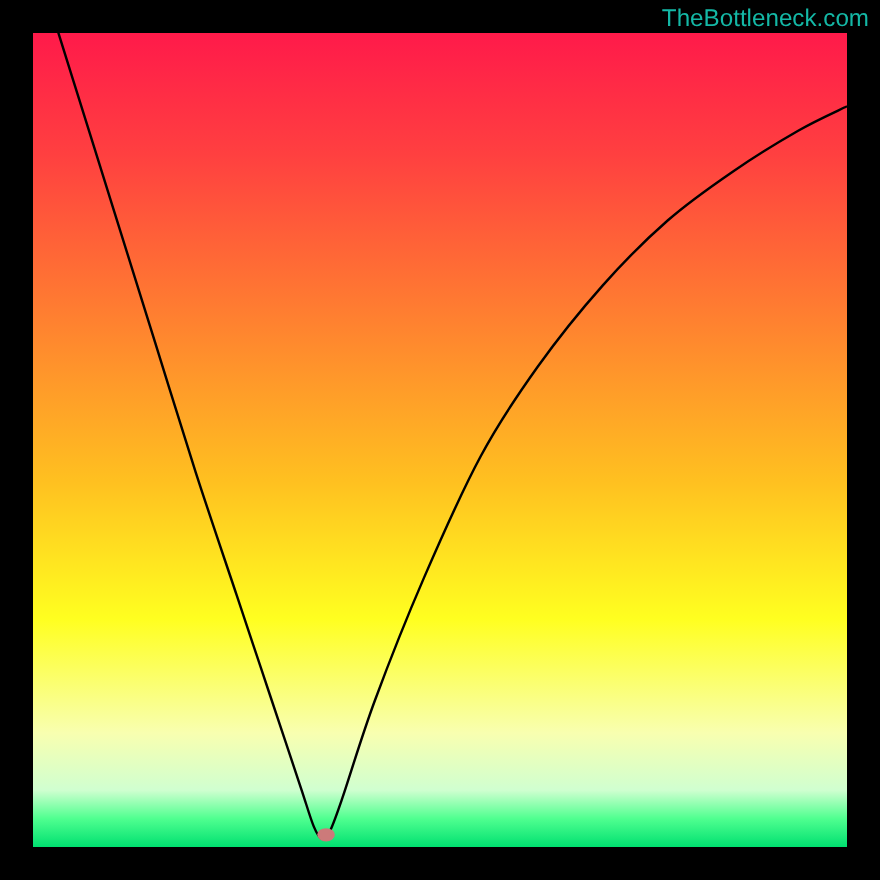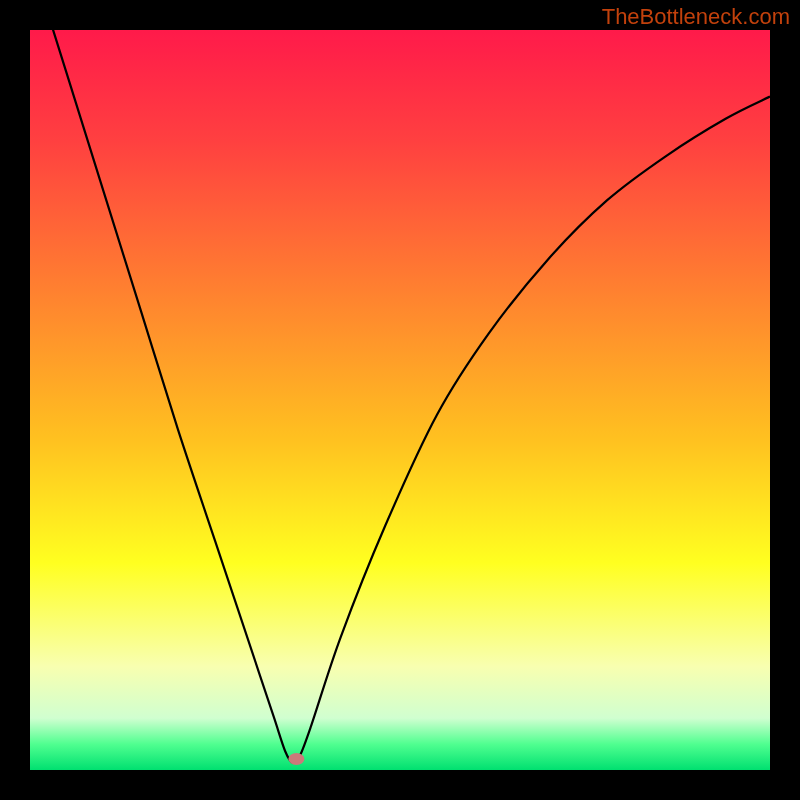--- a/index.html
+++ b/index.html
@@ -13,21 +13,21 @@
   .chart-container {
     position: relative;
     width: 800px;
     height: 800px;
     background: #000;
   }
   .watermark {
     position: absolute;
     top: 4px;
     right: 10px;
-    color: #c2410c;
+    color: #14b8a6;
     font-size: 22px;
     font-weight: 500;
     z-index: 10;
   }
   .plot-area {
     position: absolute;
     left: 30px;
     top: 30px;
     width: 740px;
     height: 740px;

